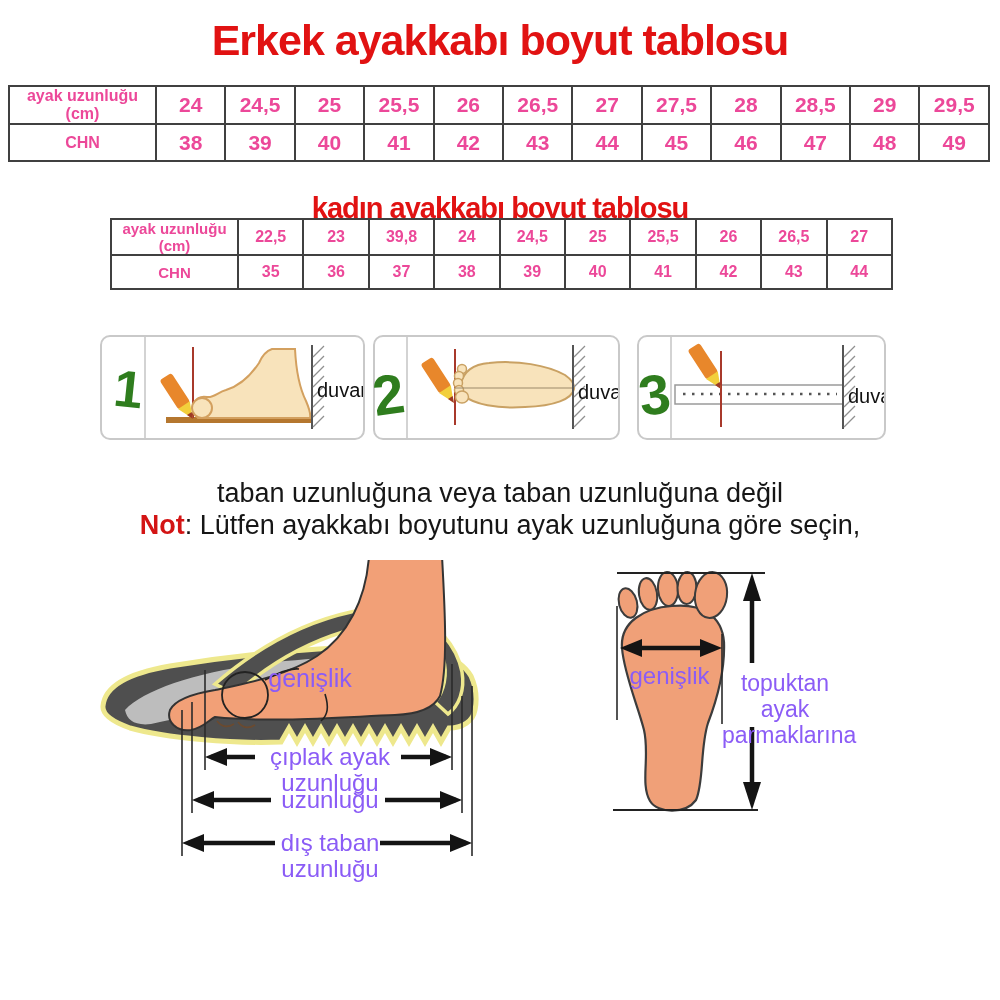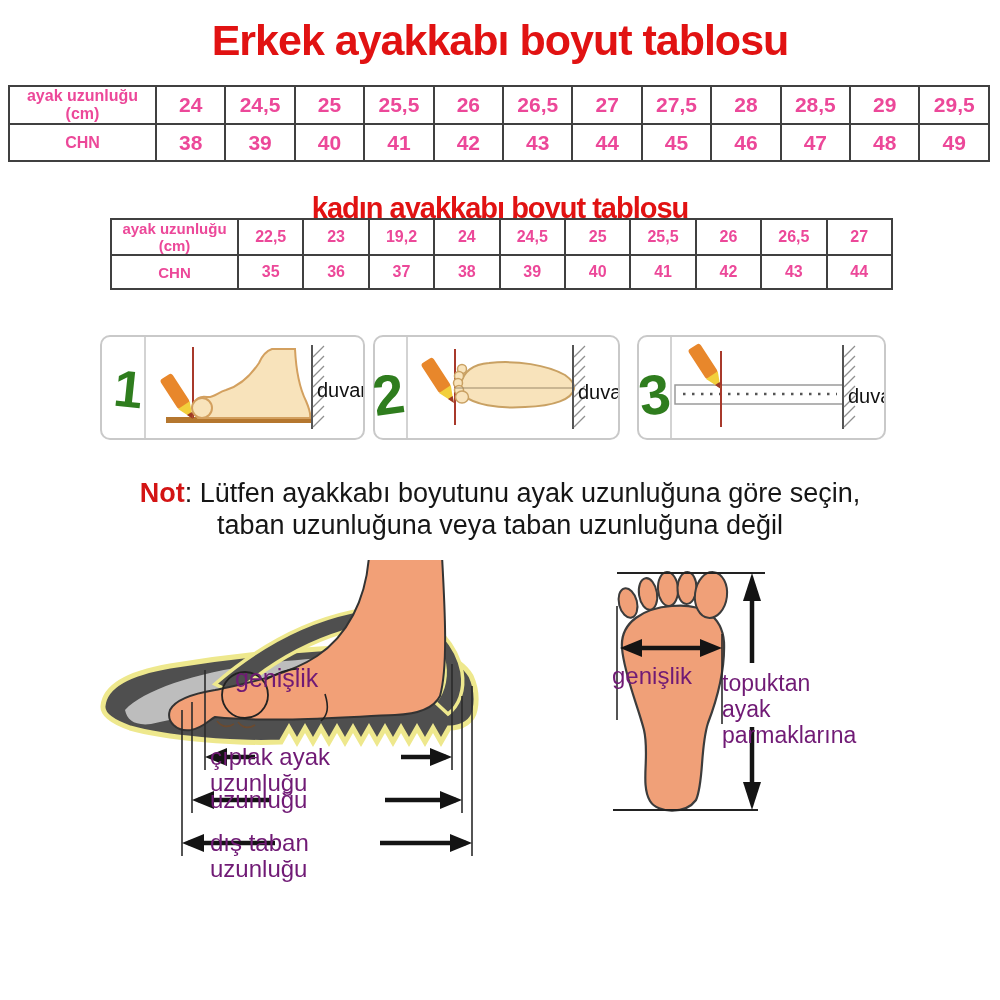--- a/index.html
+++ b/index.html
@@ -23,21 +23,21 @@
   .s1{left:100px;width:265px;}
   .s2{left:373px;width:247px;}
   .s3{left:637px;width:249px;}
   .stepnum{position:absolute;font-weight:bold;color:#2f7d1e;line-height:1;z-index:2;}
   .n1{left:12px;top:26px;font-size:52px;transform:rotate(6deg);}
   .n2{left:-2px;top:30px;font-size:56px;transform:rotate(-8deg);}
   .n3{left:0px;top:30px;font-size:56px;transform:rotate(-8deg);}
   .note{position:absolute;left:0;top:477px;width:1000px;text-align:center;color:#161616;
         font-size:27px;line-height:32px;}
   .note .red{color:#d31414;font-weight:bold;}
-  .dlabel{position:absolute;color:#701a75;text-align:left;}
+  .dlabel{position:absolute;color:#8b5cf6;text-align:center;}
   .lbl-genislik-side{left:235px;top:664px;width:150px;font-size:25px;}
   .lbl-m1{left:210px;top:744px;width:240px;font-size:24px;line-height:26px;}
   .lbl-m2{left:210px;top:787px;width:240px;font-size:24px;line-height:26px;}
   .lbl-m3{left:210px;top:830px;width:240px;font-size:24px;line-height:26px;}
   .lbl-genislik-sole{left:612px;top:662px;width:115px;font-size:24px;}
   .lbl-heel-toe{left:722px;top:670px;width:126px;font-size:23px;line-height:26px;}
   .dsvg{position:absolute;}
 </style>
 </head>
 <body>
@@ -110,21 +110,21 @@
         <col>
         <col>
         <col>
         <col>
     </colgroup>
     <tbody>
       <tr>
         <td class="h1">ayak uzunluğu (cm)</td>
         <td>22,5</td>
         <td>23</td>
-        <td>19,2</td>
+        <td>39,8</td>
         <td>24</td>
         <td>24,5</td>
         <td>25</td>
         <td>25,5</td>
         <td>26</td>
         <td>26,5</td>
         <td>27</td>
       </tr>
       <tr>
         <td class="h1">CHN</td>
@@ -191,22 +191,22 @@
       <line x1="44" y1="57" x2="198" y2="57" stroke="#555" stroke-width="2.5" stroke-dasharray="2.5 6.5"></line>
       <line x1="82" y1="14" x2="82" y2="90" stroke="#a8392b" stroke-width="2"></line>
       <use href="#pencil" transform="translate(80,49) rotate(-33)"></use>
       <line x1="204" y1="8" x2="204" y2="92" stroke="#555" stroke-width="2"></line>
       <path d="M205,20 L216,9 M205,30 L216,19 M205,40 L216,29 M205,50 L216,39 M205,60 L216,49 M205,70 L216,59 M205,80 L216,69 M205,90 L216,79" stroke="#909090" stroke-width="1.3" fill="none"></path>
       <text x="209" y="66" font-size="20" fill="#111">duvar</text>
     </svg>
   </div>
 
   <div class="note">
+    <div>taban uzunluğuna veya taban uzunluğuna değil</div>
     <div><span class="red">Not</span><span>: Lütfen ayakkabı boyutunu ayak uzunluğuna göre seçin,</span></div>
-    <div>taban uzunluğuna veya taban uzunluğuna değil</div>
   </div>
 
   <svg class="dsvg" style="left:85px;top:560px;" width="480" height="345" viewBox="0 0 480 345">
     <path d="M18,146 C20,124 50,112 85,106 C145,96 225,88 300,86 C342,85 374,96 386,116 C391,127 392,140 390,150 C388,161 378,168 364,168 L356,182 L348,168 L340,182 L332,168 L324,182 L316,168 L308,182 L300,168 L292,182 L284,168 L276,182 L268,168 L260,182 L252,168 L244,182 L236,168 L228,182 L220,168 L212,182 L204,168 L196,182 C150,184 80,178 45,168 C28,162 17,155 18,146 Z" fill="#4f4f4f" stroke="#eee88d" stroke-width="5"></path>
     <path d="M40,150 C60,128 120,110 190,102 C260,95 320,92 340,94 C358,97 367,110 364,126 L356,144 C260,132 140,146 66,164 C50,166 42,160 40,150 Z" fill="#bdbdbd"></path>
     <path d="M130,124 C175,85 220,62 266,52 C292,46 312,47 324,54 L318,70 C302,63 282,65 258,72 C222,83 184,104 150,134 Z" fill="#4f4f4f" stroke="#eee88d" stroke-width="3.5"></path>
     <path d="M324,54 C352,62 372,86 377,112 C380,130 374,146 363,154 L350,142 C359,132 363,114 358,98 C352,78 338,66 318,60 Z" fill="#4f4f4f" stroke="#eee88d" stroke-width="3.5"></path>
     <path d="M284,-4 C281,40 262,76 232,96 C202,116 158,124 130,130 C106,134 90,140 85,150 C81,162 92,172 106,170 C118,168 124,160 130,157 C185,163 258,157 310,155 C334,154 349,148 355,136 C363,108 360,50 357,-4 Z" fill="#f2a077" stroke="#333" stroke-width="2"></path>
     <path d="M132,161 Q139,170 149,164 M153,162 Q160,171 170,165" stroke="#6b4a2f" stroke-width="1.6" fill="none"></path>
     <circle cx="160" cy="135" r="23" fill="none" stroke="#222" stroke-width="1.8"></circle>

